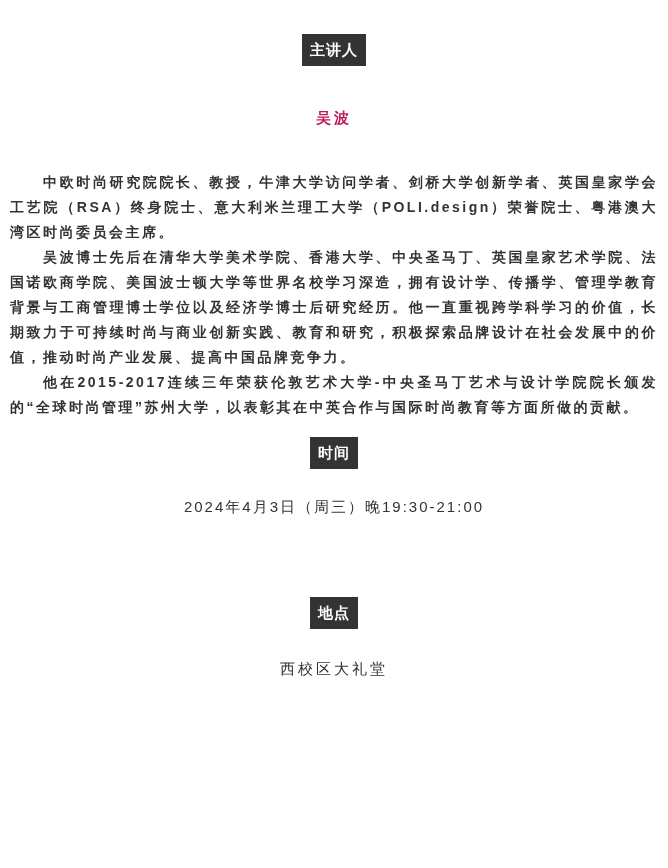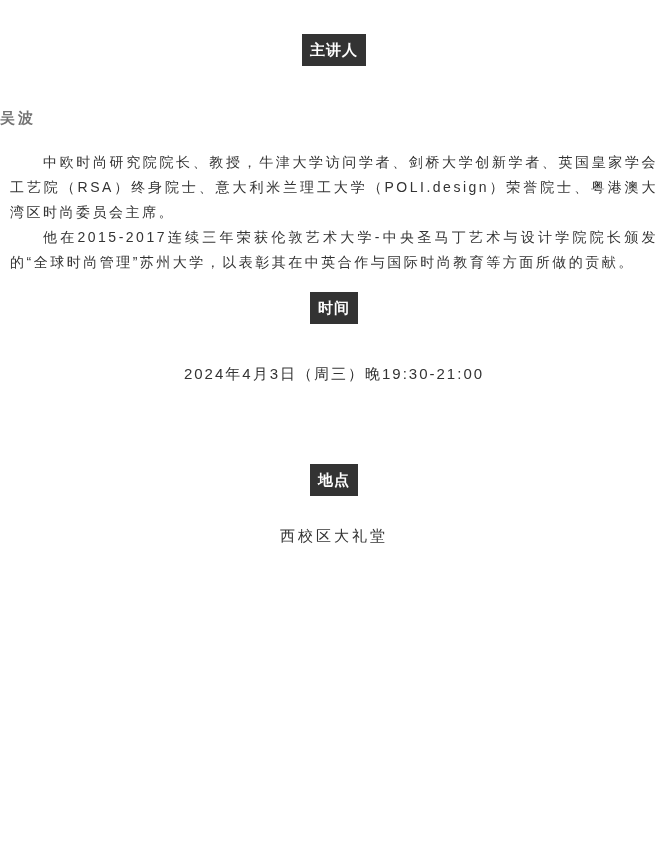--- a/index.html
+++ b/index.html
@@ -21,62 +21,64 @@
     background: #333333;
     color: #ffffff;
     font-size: 15px;
     font-weight: 700;
     line-height: 16px;
     letter-spacing: 1px;
     padding: 8px 8px;
   }
   .speaker-name {
     margin-top: 44px;
+    text-align: center;
     font-size: 15px;
     font-weight: 700;
     letter-spacing: 3px;
     line-height: 16px;
-    color: #737373;
+    color: #be185d;
   }
-  .bio { margin: 24px 10px 0 10px; }
+  .bio { margin: 44px 10px 0 10px; font-weight: bold; }
   .bio p {
     margin: 0;
     font-size: 14px;
     line-height: 25px;
     letter-spacing: 2.5px;
     text-align: justify;
     text-indent: 33px;
     color: #333333;
     word-break: break-all;
   }
   .badge-row.time-row { margin-top: 17px; }
   .badge-row.location-row { margin-top: 82px; }
   .center-text {
     text-align: center;
     font-size: 15px;
     letter-spacing: 2px;
     line-height: 16px;
     color: #333333;
   }
-  .event-time { margin-top: 42px; text-align: center; }
+  .event-time { margin-top: 30px; text-align: center; }
   .event-location { margin-top: 32px; letter-spacing: 3px; }
 </style>
 </head>
 <body>
 
 <div class="page">
 
   <div class="badge-row">
     <span class="badge">主讲人</span>
   </div>
 
   <div class="speaker-name">吴波</div>
 
   <div class="bio">
     <p>中欧时尚研究院院长、教授，牛津大学访问学者、剑桥大学创新学者、英国皇家学会工艺院（RSA）终身院士、意大利米兰理工大学（POLI.design）荣誉院士、粤港澳大湾区时尚委员会主席。</p>
+    <p>吴波博士先后在清华大学美术学院、香港大学、中央圣马丁、英国皇家艺术学院、法国诺欧商学院、美国波士顿大学等世界名校学习深造，拥有设计学、传播学、管理学教育背景与工商管理博士学位以及经济学博士后研究经历。他一直重视跨学科学习的价值，长期致力于可持续时尚与商业创新实践、教育和研究，积极探索品牌设计在社会发展中的价值，推动时尚产业发展、提高中国品牌竞争力。</p>
     <p>他在2015-2017连续三年荣获伦敦艺术大学-中央圣马丁艺术与设计学院院长颁发的“全球时尚管理”苏州大学，以表彰其在中英合作与国际时尚教育等方面所做的贡献。</p>
   </div>
 
   <div class="badge-row time-row">
     <span class="badge">时间</span>
   </div>
 
   <div class="center-text event-time">2024年4月3日（周三）晚19:30-21:00</div>
 
   <div class="badge-row location-row">

